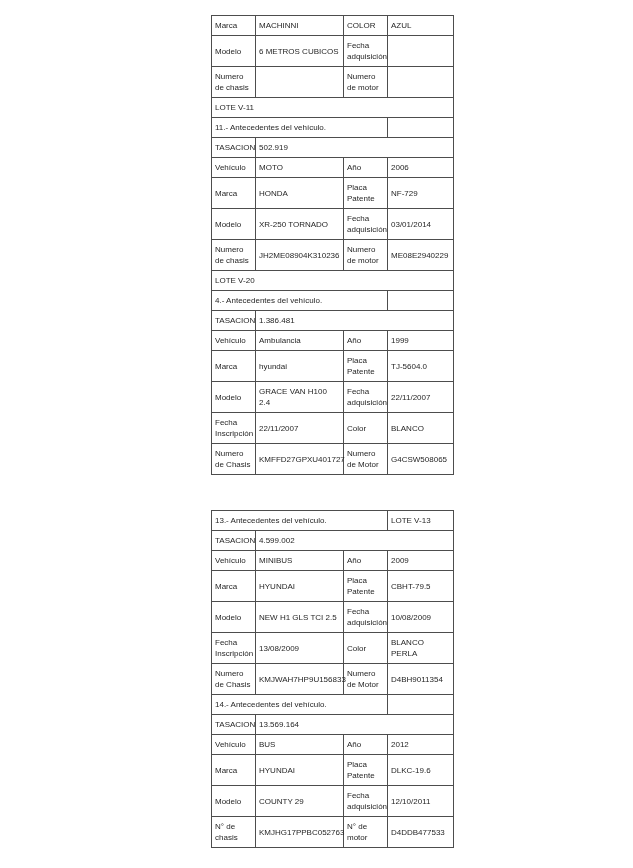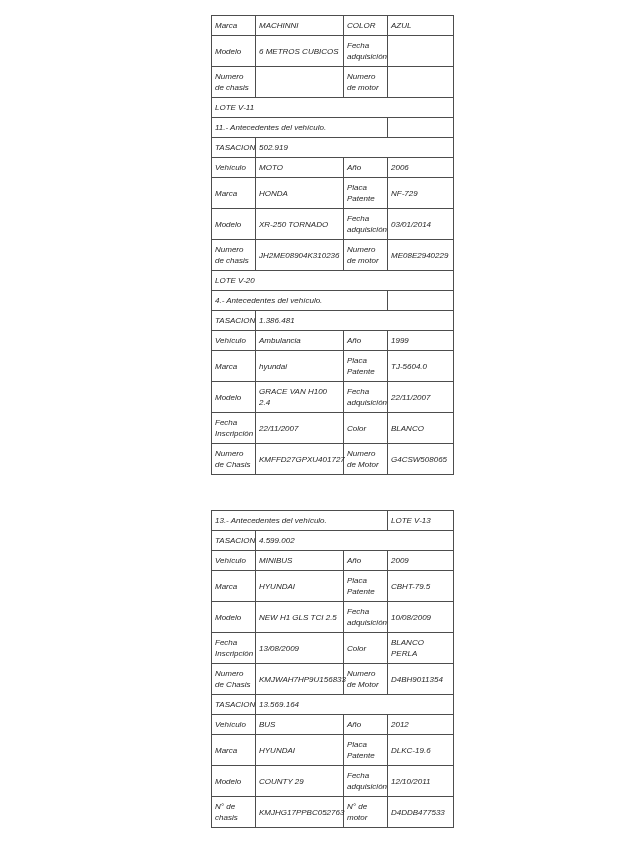--- a/index.html
+++ b/index.html
@@ -21,21 +21,20 @@
   }
   table.vtable {
     position: absolute;
     left: 211px;
     border-collapse: collapse;
     table-layout: fixed;
     width: 242px;
     font-size: 8px;
     line-height: 11px;
     color: #262626;
-    font-style: italic;
   }
   table.t1 { top: 15px; }
   table.t2 { top: 510px; padding-left: 24px; }
   col.c1 { width: 44px; }
   col.c2 { width: 88px; }
   col.c3 { width: 44px; }
   col.c4 { width: 66px; }
   table.vtable td {
     border: 1px solid #4d4d4d;
     padding: 4px 3px;
@@ -199,20 +198,24 @@
           <td class="label">Color</td>
           <td class="value">BLANCO PERLA</td>
         </tr>
         <tr>
           <td class="label">Numero de Chasis</td>
           <td class="value">KMJWAH7HP9U156833</td>
           <td class="label">Numero de Motor</td>
           <td class="value">D4BH9011354</td>
         </tr>
         <tr>
+          <td colspan="3" class="heading">14.- Antecedentes del vehículo.</td>
+          <td class="value"></td>
+        </tr>
+        <tr>
           <td class="label">TASACION</td>
           <td colspan="3" class="value">13.569.164</td>
         </tr>
         <tr>
           <td class="label">Vehículo</td>
           <td class="value">BUS</td>
           <td class="label">Año</td>
           <td class="value a-right">2012</td>
         </tr>
         <tr>

